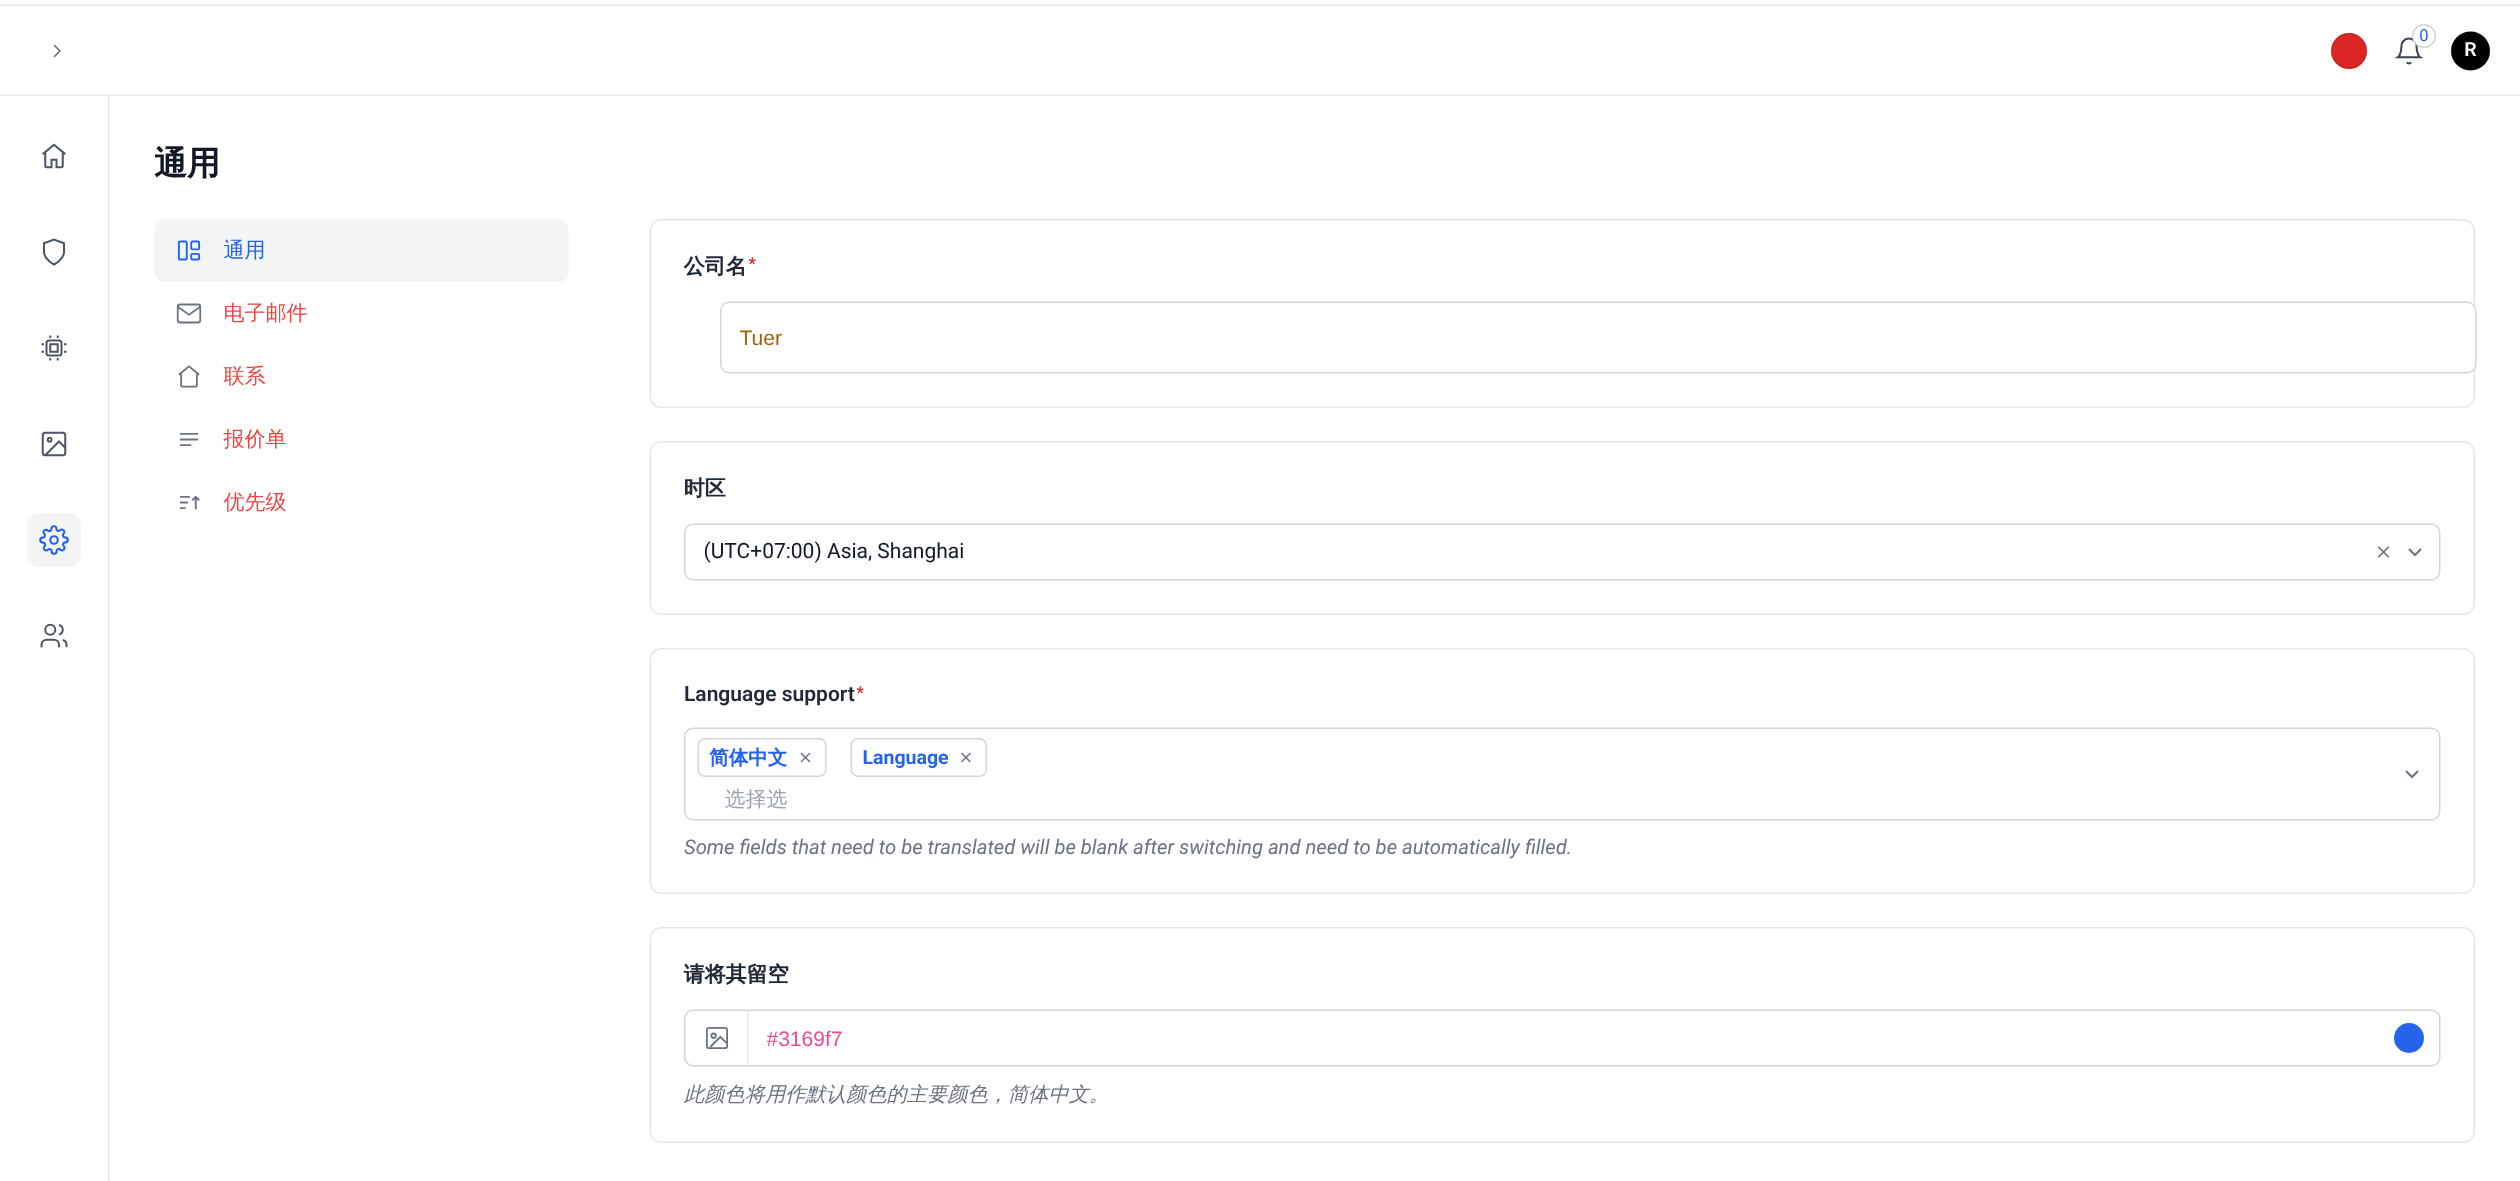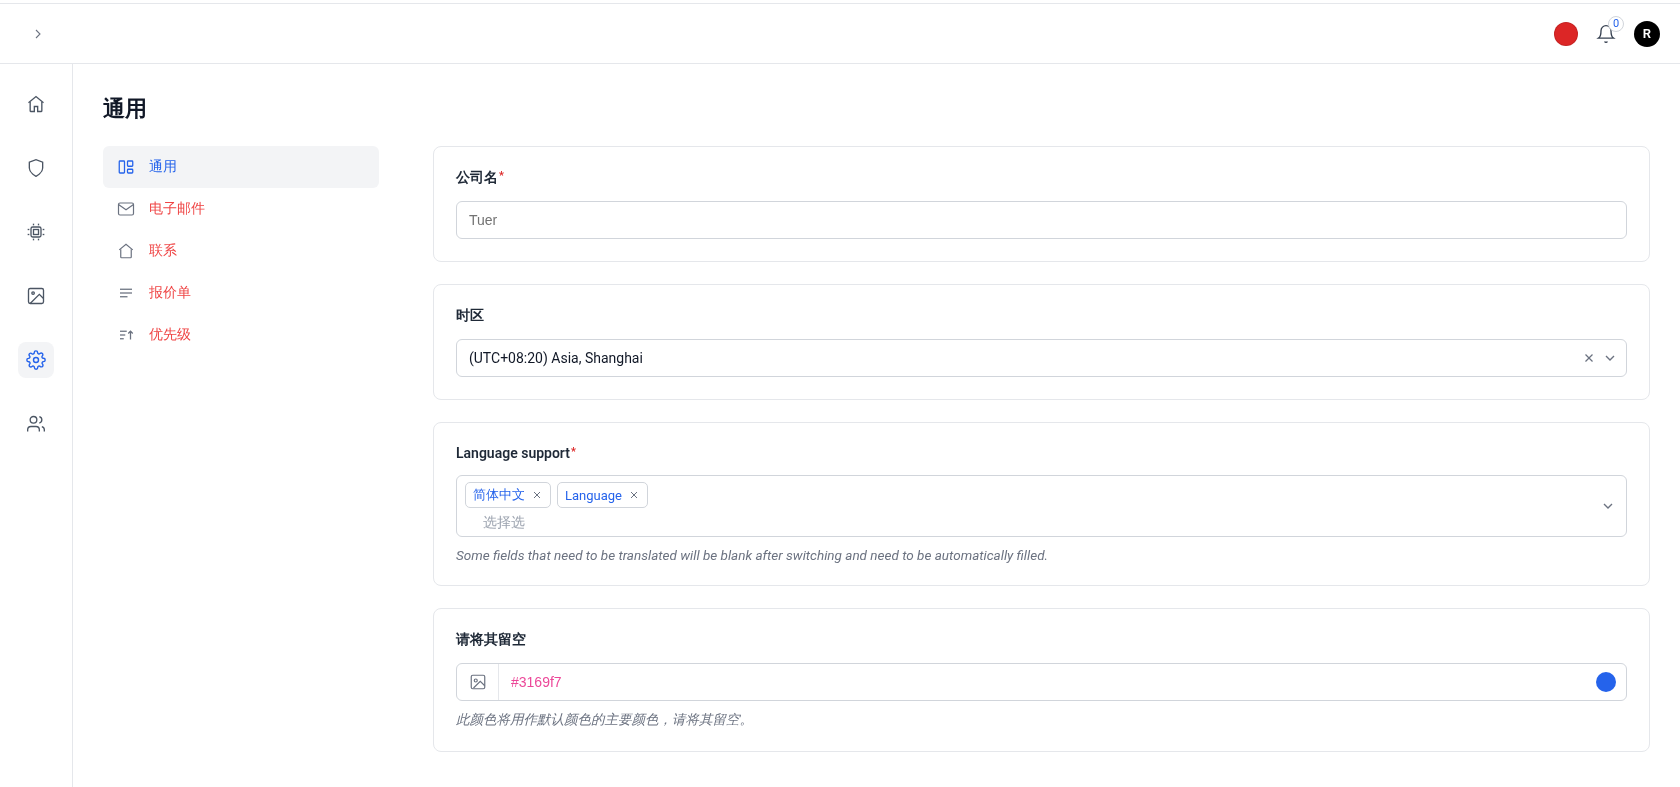--- a/index.html
+++ b/index.html
@@ -27,28 +27,28 @@
     .side-tabs { width: 276px; display:flex; flex-direction:column; }
     .side-tab { display:flex; align-items:center; gap:14px; height:42px; padding: 0 14px; border-radius:6px; color:#ef4444; cursor:pointer; font-size:14px; }
     .side-tab .icon { color:#6b7280; display:flex; align-items:center; justify-content:center; width:18px; height:18px; }
     .side-tab.active { background:#f3f4f6; color:#2563eb; }
     .side-tab.active .icon { color:#2563eb; }
 
     .content { flex:1; display:flex; flex-direction:column; gap: 22px; padding-left: 24px; }
     .card { border:1px solid #e5e7eb; border-radius:8px; padding: 22px; }
     .field-label { font-size:14px; font-weight:600; color:#1f2937; margin-bottom: 14px; }
     .req { color:#dc2626; margin-left:1px; font-size: 11px; vertical-align: top; }
-    .input { width:100%; height:38px; border:1px solid #d1d5db; border-radius:6px; padding:0 12px; font-size:14px; color:#737373; outline:none; background:#fff; }
+    .input { width:100%; height:48px; border:1px solid #d1d5db; border-radius:6px; padding:0 12px; font-size:14px; color:#a16207; outline:none; background:#fff;margin-left:24px; }
     .select { position:relative; width:100%; border:1px solid #d1d5db; border-radius:6px; min-height:38px; padding: 0 58px 0 12px; display:flex; align-items:center; font-size:14px; cursor:text; background:#fff;}
     .select-actions { position:absolute; right:8px; top:50%; transform:translateY(-50%); display:flex; align-items:center; gap:6px; color:#6b7280; }
     .select-actions .clear { cursor:pointer; }
     .select-actions .caret { cursor:pointer; }
 
     .multi { position:relative; width:100%; border:1px solid #d1d5db; border-radius:6px; padding: 6px 36px 4px 8px; background:#fff; cursor:text;}
-    .chip-row { display:flex; flex-wrap:wrap; gap:6px; }
+    .chip-row { display:flex; flex-wrap:wrap; gap:16px;font-weight:bold; }
     .chip { display:inline-flex; align-items:center; gap:6px; border:1px solid #d1d5db; background:#fff; color:#2563eb; border-radius:5px; font-size:13px; padding: 3px 7px; }
     .chip .x { color:#6b7280; cursor:pointer; display:flex; }
     .multi-placeholder { margin-top:6px; color:#9ca3af; font-size:14px; padding-left:2px;margin-left:16px; }
     .multi .caret { position:absolute; right:10px; top:50%; transform:translateY(-50%); color:#6b7280; cursor:pointer; }
 
     .help { color:#6b7280; font-size:13.5px; margin-top: 10px; font-style: italic;}
 
     .color-row { display:flex; align-items:center; width:100%; border:1px solid #d1d5db; border-radius:6px; height:38px; }
     .color-icon { width:42px; border-right:1px solid #e5e7eb; height:100%; display:flex; align-items:center; justify-content:center; color:#6b7280; cursor:pointer;}
     .color-input { flex:1; border:none; outline:none; font-size:14px; padding:0 12px; color:#ec4899; height:100%; background:transparent;}
@@ -196,21 +196,21 @@
         <div class="card">
           <div class="field-label">
             <span>公司名</span><span class="req">*</span>
           </div>
           <input class="input" value="Tuer" style="">
         </div>
 
         <div class="card">
           <div class="field-label">时区</div>
           <div class="select">
-            <span>(UTC+08:20) Asia, Shanghai</span>
+            <span>(UTC+07:00) Asia, Shanghai</span>
             <div class="select-actions">
               <span class="clear">
                 <svg width="14" height="14" viewBox="0 0 24 24" fill="none" stroke="currentColor" stroke-width="2">
                     <line x1="18" y1="6" x2="6" y2="18"></line>
                     <line x1="6" y1="6" x2="18" y2="18"></line>
                   </svg>
               </span>
               <span class="caret">
                 <svg width="16" height="16" viewBox="0 0 24 24" fill="none" stroke="currentColor" stroke-width="2">
                     <polyline points="6 9 12 15 18 9"></polyline>
@@ -261,19 +261,19 @@
             <div class="color-icon">
               <svg width="18" height="18" viewBox="0 0 24 24" fill="none" stroke="currentColor" stroke-width="1.6">
                   <rect x="3" y="3" width="18" height="18" rx="2"></rect>
                   <circle cx="9" cy="10" r="2"></circle>
                   <path d="M21 17l-6-6-9 9"></path>
                 </svg>
             </div>
             <input class="color-input" value="#3169f7" style="">
             <div class="color-swatch"></div>
           </div>
-          <div class="help">此颜色将用作默认颜色的主要颜色，请将其留空。</div>
+          <div class="help">此颜色将用作默认颜色的主要颜色，简体中文。</div>
         </div>
 
       </section>
     </div>
   </main>
 </div>
 
 </body></html>

